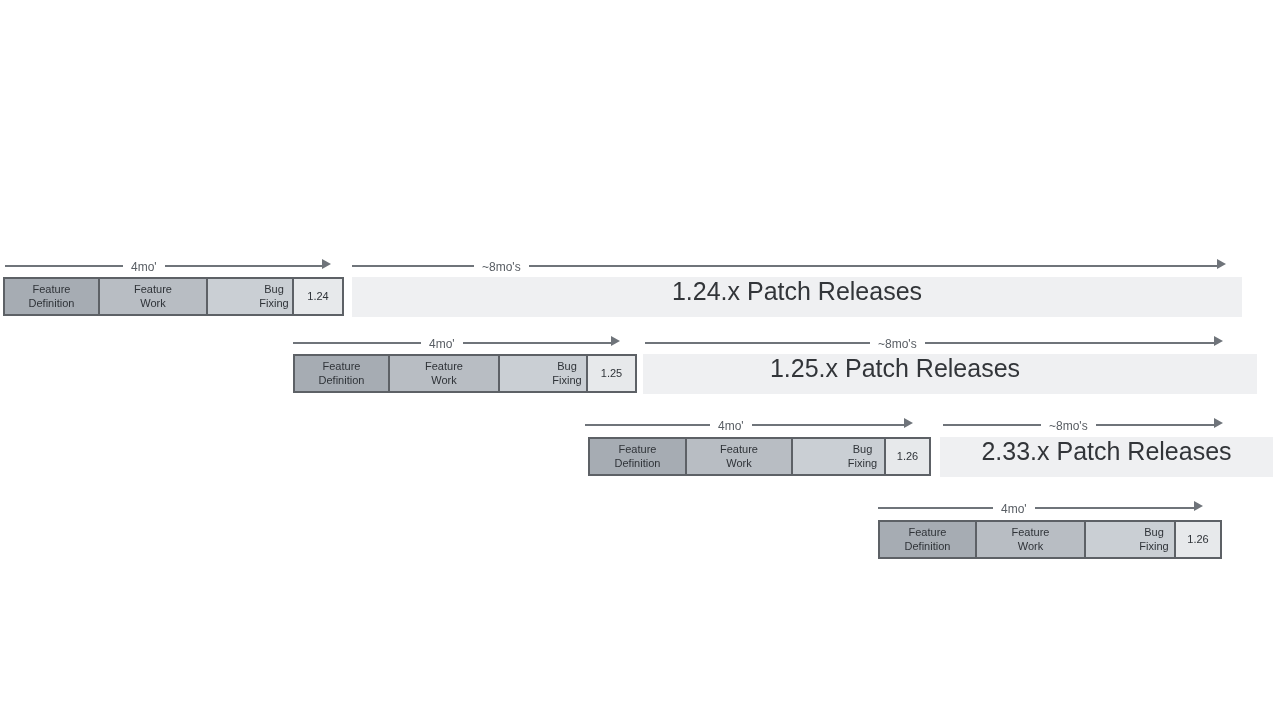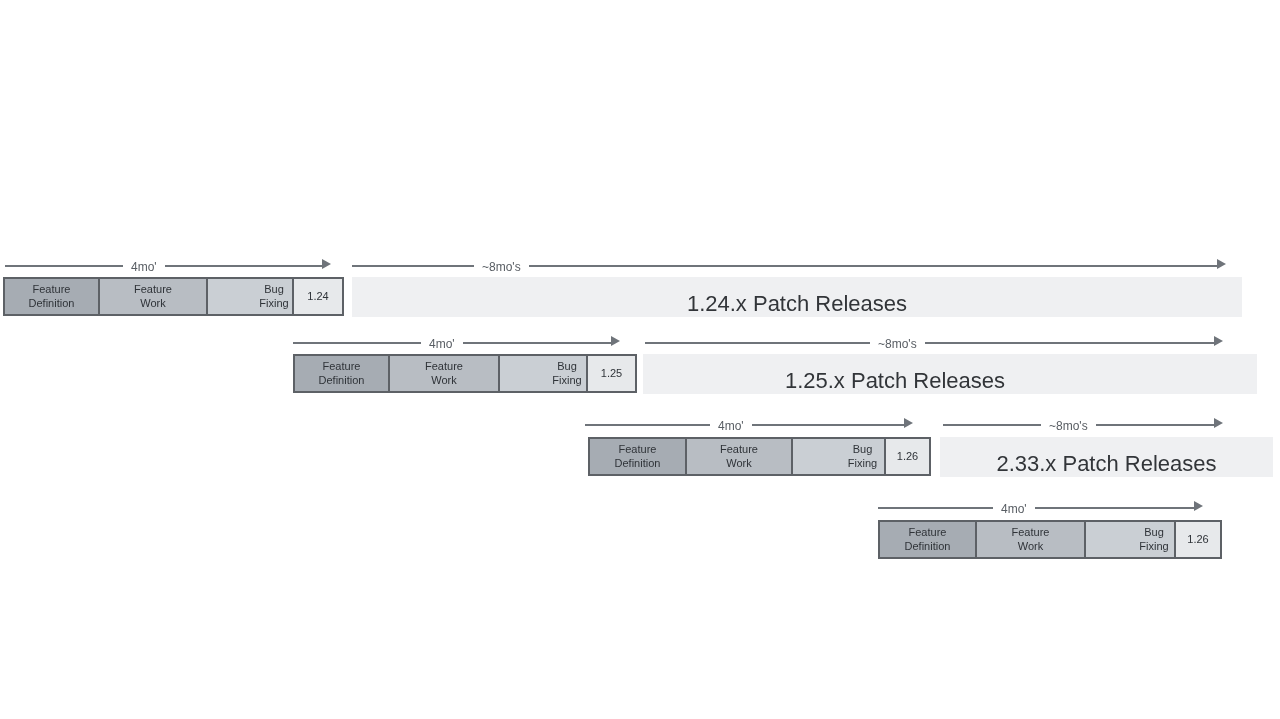--- a/index.html
+++ b/index.html
@@ -62,23 +62,23 @@
   .box.fd .wrap{max-width:62px;}
   .box.fw .wrap{max-width:50px;}
   .box.bf .wrap{max-width:40px;}
   
   .bar{
     position:absolute;
     box-sizing:border-box;
     height:40px;
     background:var(--patch-bar-fill,#eff0f2);
     display:flex;
-    align-items:flex-end;
+    align-items:flex-start;
     justify-content:center;
-    font-size:22px;
+    font-size:25px;
     color:var(--patch-text,#323539);
     white-space:nowrap;
   }
   
   .a4-r0{left:5px;top:253px;width:326px;}   .a4-r0 .seg-a{width:118px;}
   .b-r0{left:3px;top:277px;}
   .b-r0 .fd{width:97px;} .b-r0 .fw{width:110px;} .b-r0 .bf{width:88px;} .b-r0 .ver{width:52px;}
   .a8-r0{left:352px;top:253px;width:874px;} .a8-r0 .seg-a{width:122px;}
   .bar-r0{left:352px;top:277px;width:890px;}
   

